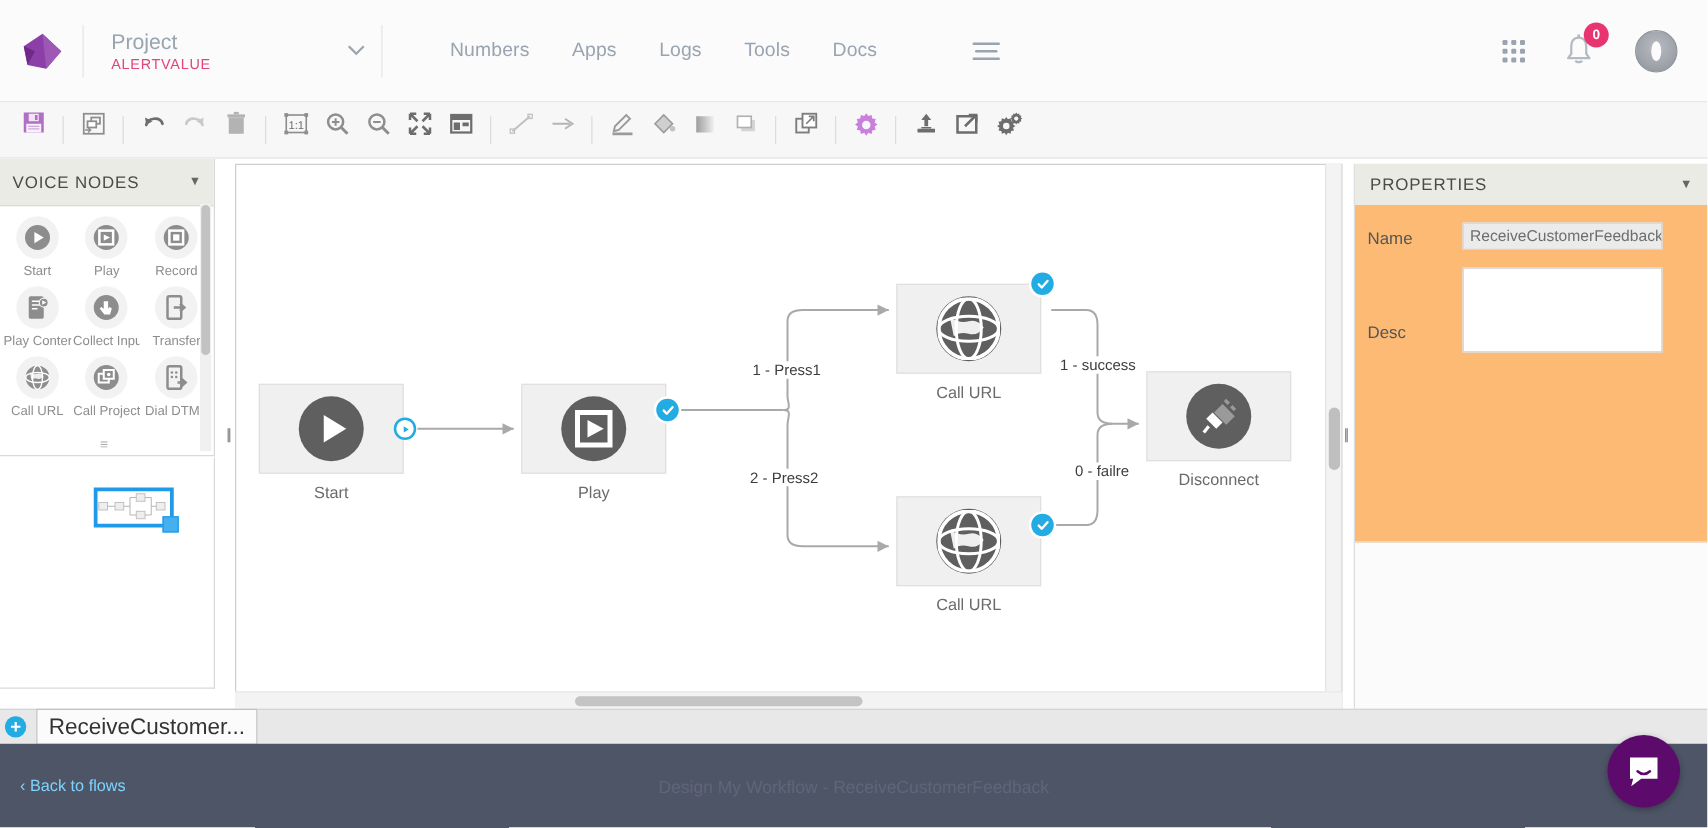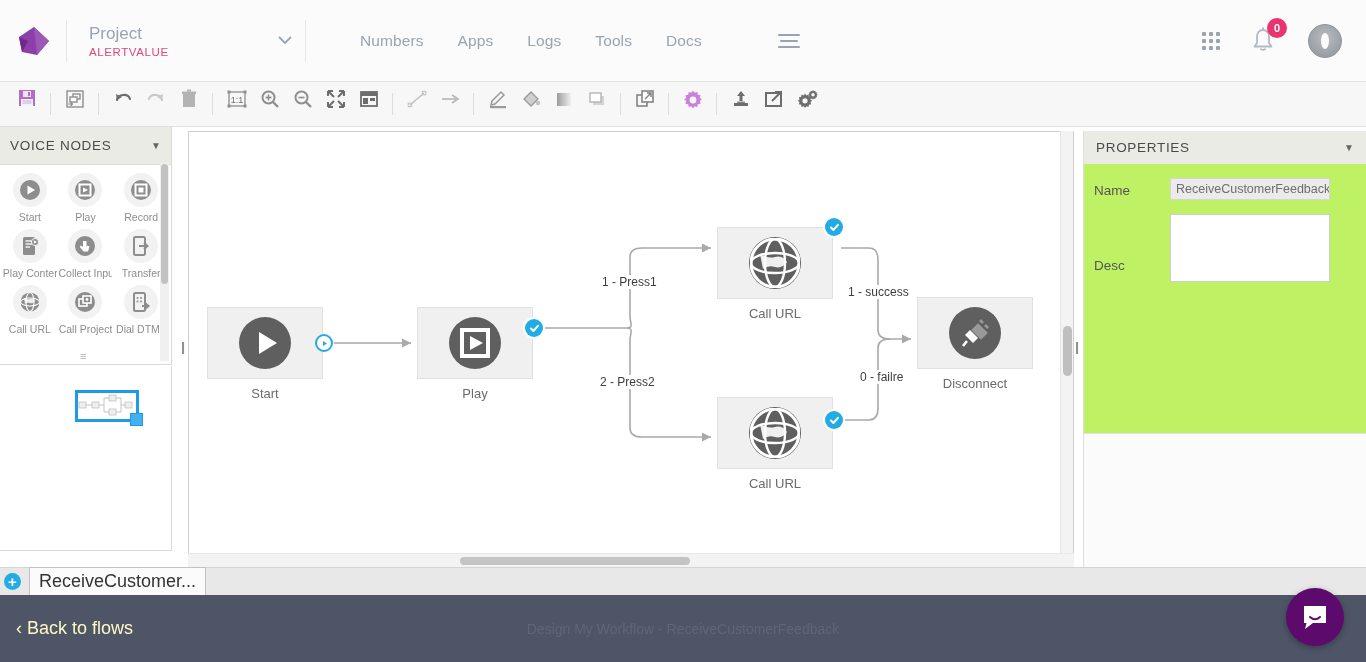--- a/index.html
+++ b/index.html
@@ -152,21 +152,21 @@
   .splitter-l { position: absolute; left: 181px; top: 340px; font-size: 12px; color: #888;
     letter-spacing: -2px; cursor: col-resize; }
   .splitter-r { position: absolute; left: 1075px; top: 340px; font-size: 12px; color: #888;
     letter-spacing: -2px; cursor: col-resize; }
 
   
   .props { position: absolute; left: 1083px; top: 4px; width: 283px; height: 437px;
     background: #fbfbfb; border-left: 1px solid #dedede; }
   .props-head { height: 33px; background: #ebebe6; display: flex; align-items: center;
     padding: 0 12px; }
-  .props-body { padding: 14px 10px 0 10px; background: #bef264; height: 270px;
+  .props-body { padding: 14px 10px 0 10px; background: #fdba74; height: 270px;
     border-bottom: 1px solid #e2e2e2; }
   .prop-row { display: flex; align-items: flex-start; margin-bottom: 14px; }
   .prop-label { width: 76px; font-size: 13.5px; color: #555; padding-top: 5px; }
   .prop-input {
     width: 160px; height: 22px; background: #ebebeb; border: 1px solid #d5d5d5;
     font-size: 12.5px; color: #6e6e6e; padding: 0 5px; font-family: "Liberation Sans", sans-serif;
     overflow: hidden; white-space: nowrap; line-height: 20px;
   }
   .prop-textarea {
     width: 160px; height: 68px; background: #fff; border: 1px solid #cfcfcf;
@@ -189,21 +189,21 @@
   .tab-item {
     background: #fbfbfb; border: 1px solid #c2c2c2; font-size: 18px; color: #333;
     padding: 3px 9px; cursor: pointer;
   }
 
   
   .footer {
     position: absolute; left: 0; top: 595px; width: 1366px; height: 67px;
     background: #4e5567; display: flex; align-items: center;
   }
-  .back-link { margin-left: 16px; color: #fef9c3; font-size: 18px; cursor: pointer; }
+  .back-link { margin-left: 16px; color: #7dd3fc; font-size: 13px; cursor: pointer; }
   .footer-title {
     position: absolute; left: 50%; transform: translateX(-50%);
     color: #5f6678; font-size: 14px; white-space: nowrap;
   }
   .chat-btn {
     position: absolute; right: 22px; top: 588px; width: 58px; height: 58px;
     border-radius: 50%; background: #5c0a6b; display: flex; align-items: center;
     justify-content: center; cursor: pointer; box-shadow: 0 2px 6px rgba(0,0,0,.3);
   }
 </style>
@@ -673,21 +673,21 @@
                   <circle cx="25" cy="25" r="25" fill="#5f5f5f"></circle>
                 <path d="M30 12 l3 3 M35 17 l3 3 M28 17 l8 8 -5 5 -8-8 Z" stroke="#9a9a9a" stroke-width="2.6" fill="#9a9a9a"></path>
                 <path d="M20 22 l8 8 -5 5 -8-8 Z" fill="#fff"></path>
                 <path d="M17 33 l-4 5" stroke="#fff" stroke-width="2.6"></path>
               </svg>
             </div>
           </div>
           <div class="node-label">Disconnect</div>
         </div>
 
-        <div class="edge-label" style="left:410px; top:143px;text-align:right;">1 - Press1</div>
+        <div class="edge-label" style="left:410px; top:157px;text-align:right;">1 - Press1</div>
         <div class="edge-label" style="left:408px; top:243px;">2 - Press2</div>
         <div class="edge-label" style="left:656px; top:153px;">1 - success</div>
         <div class="edge-label" style="left:668px; top:238px;">0 - failre</div>
       </div>
     </div>
 
     <div class="props">
       <div class="props-head">
         <div class="panel-title">PROPERTIES</div>
         <div class="panel-caret">▼</div>

